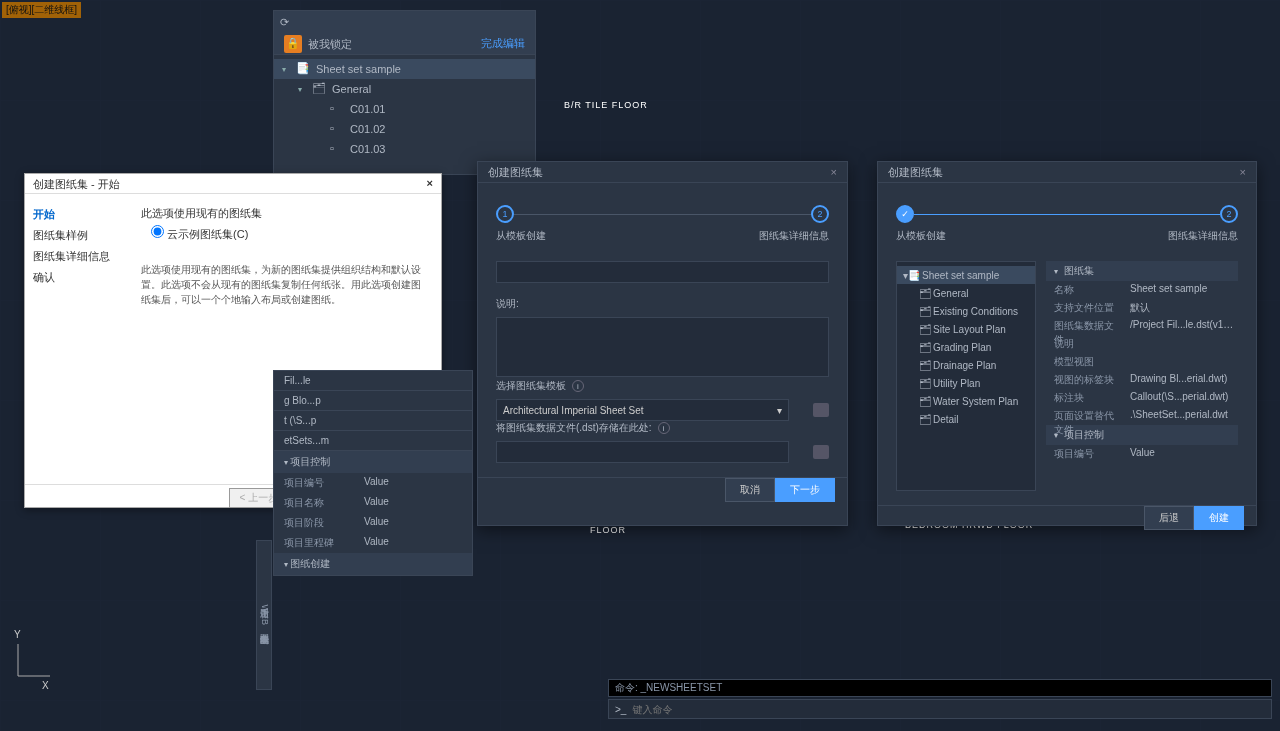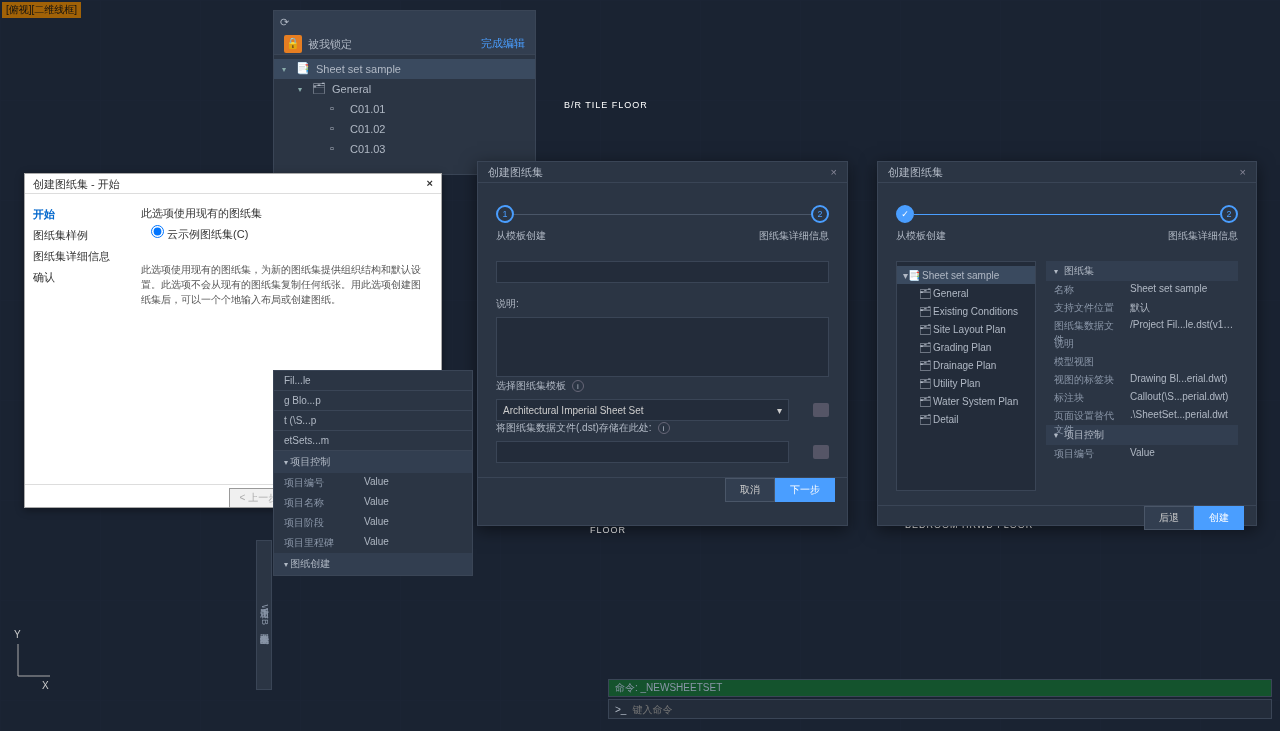--- a/index.html
+++ b/index.html
@@ -88,21 +88,21 @@
 .props-panel .grp::before{content:"▾ ";font-size:8px}
 .props-panel .prow{display:flex;padding:3px 10px}
 .props-panel .prow .pk{width:80px;color:#8a96a8}
 .props-panel .prow .pv{flex:1}
 
 
 .vtab{position:absolute;left:256px;top:540px;width:16px;height:150px;background:#2b3544;writing-mode:vertical-rl;font-size:9px;display:flex;align-items:center;justify-content:center;color:#8a96a8;border:1px solid #3a4556}
 
 
 .cmdbar{position:absolute;left:608px;bottom:12px;right:8px;height:40px}
-.cmdline{height:18px;background:#14532d;border:1px solid #3a4556;display:flex;align-items:center;padding:0 6px;font-size:10px;color:#8a96a8;margin-bottom:2px}
+.cmdline{height:18px;background:#000000;border:1px solid #3a4556;display:flex;align-items:center;padding:0 6px;font-size:10px;color:#8a96a8;margin-bottom:2px}
 .cmdinput{height:20px;background:#232c3a;border:1px solid #3a4556;display:flex;align-items:center;padding:0 6px;font-size:10px}
 .cmdinput .prompt{margin-right:6px}
 .cmdinput input{flex:1;background:transparent;border:none;color:#ccc;outline:none;font-size:10px}
 
 
 .cad-room{position:absolute;color:#fff;font-size:9px;text-align:center;letter-spacing:1px}
 </style>
 </head>
 <body>
 

